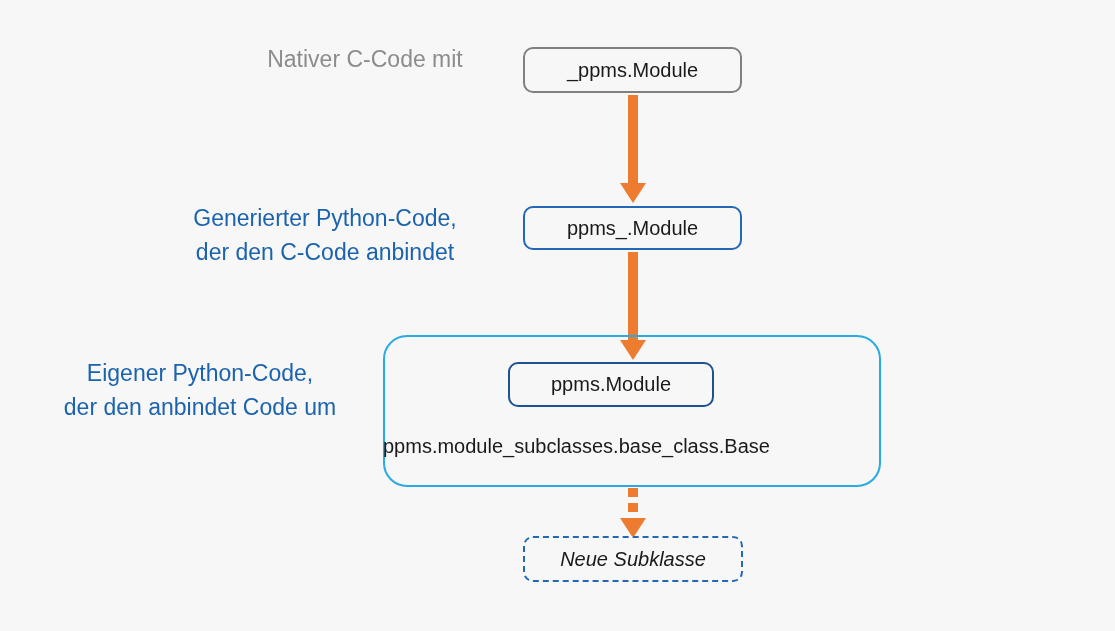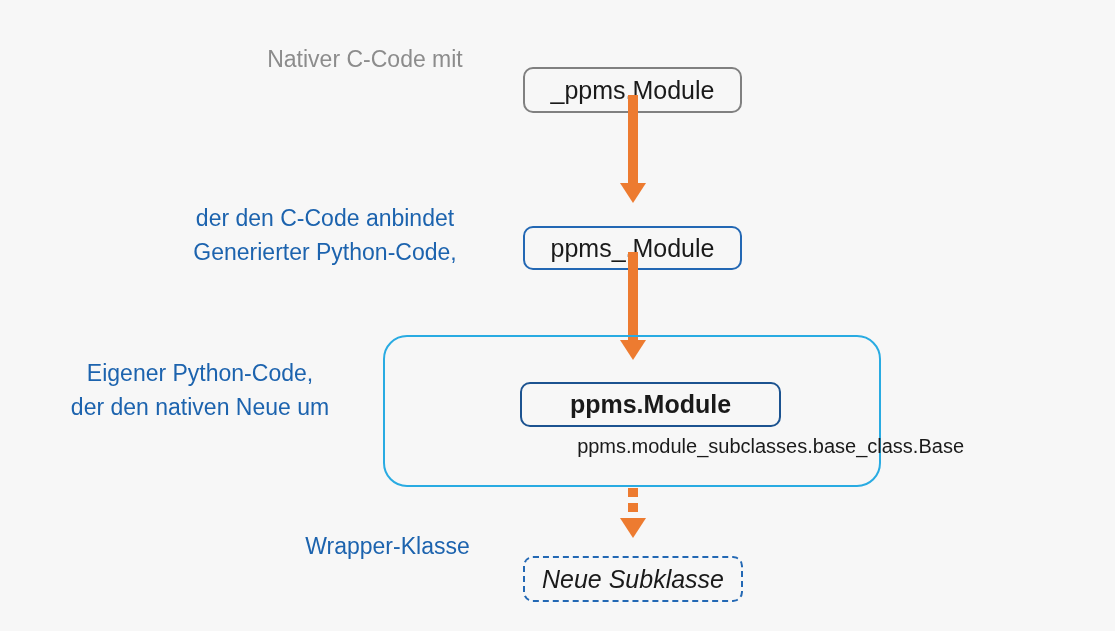--- a/index.html
+++ b/index.html
@@ -23,43 +23,42 @@
   .label .line { display: block; }
   .label.gray  { color: var(--gray_text, #8c8c8c); }
   .label.blue  { color: var(--dark_blue_text, #1c63ae); }
   .label.cyan  { color: var(--cyan, #29abe2); }
   .node {
     position: absolute;
     display: flex;
     align-items: center;
     justify-content: center;
     border-radius: 10px;
-    font-size: 25px;
+    font-size: 20px;
     color: var(--box_text, #1a1a1a);
     background: var(--background, #f7f7f7);
     box-sizing: border-box;
-    margin-top: 20px;
   }
   .node.gray-border   { border: 2px solid var(--gray_border, #808080); }
   .node.blue-border   { border: 2px solid var(--medium_blue_border, #2368b4); }
   .node.navy-border   { border: 2px solid var(--navy_border, #1c5390); }
   .node.dashed-border { border: 2px dashed var(--medium_blue_border, #2368b4); }
   .container-box {
     position: absolute;
     left: 383px; top: 335px;
     width: 498px; height: 152px;
     border: 2px solid var(--cyan, #29abe2);
     border-radius: 24px;
     box-sizing: border-box;
   }
   .base-class-text {
     position: absolute;
     left: 383px; top: 435px;
     width: 581px;
-    text-align: right;
+    text-align: left;
     font-size: 20px;
     color: var(--box_text, #1a1a1a);
   }
   .arrow {
     position: absolute;
     width: 26px;
   }
   .arrow .shaft {
     position: absolute;
     left: 8px; top: 0;
@@ -93,54 +92,53 @@
   <div class="node gray-border" style="left:523px; top:47px; width:219px; height:46px;">
     <span>_ppms.Module</span>
   </div>
 
   <div class="arrow" style="left:620px; top:95px; height:108px;">
     <div class="shaft"></div>
     <div class="head" style="top:88px;"></div>
   </div>
 
   <div class="label blue" style="left:170px; top:201px; width:310px;">
+    <span class="line">Generierter Python-Code,</span>
     <span class="line">der den C-Code anbindet</span>
-    <span class="line">Generierter Python-Code,</span>
   </div>
 
   <div class="node blue-border" style="left:523px; top:206px; width:219px; height:44px;">
     <span>ppms_.Module</span>
   </div>
 
   <div class="arrow" style="left:620px; top:252px; height:108px;">
     <div class="shaft"></div>
     <div class="head" style="top:88px;"></div>
   </div>
 
   <div class="label blue" style="left:25px; top:356px; width:350px;">
     <span class="line">Eigener Python-Code,</span>
-    <span class="line">der den nativen Neue um</span>
+    <span class="line">der den anbindet Code um</span>
   </div>
 
   <div class="container-box"></div>
 
-  <div class="node navy-border" style="left:520px; top:362px; width:261px; height:45px;font-weight:bold;">
+  <div class="node navy-border" style="left:508px; top:362px; width:206px; height:45px;">
     <span>ppms.Module</span>
   </div>
 
   <div class="base-class-text">ppms.module_subclasses.base_class.Base</div>
 
 
   <div class="arrow" style="left:620px; top:488px; height:50px;">
     <div class="dash" style="top:0;"></div>
     <div class="dash" style="top:15px;"></div>
     <div class="head" style="top:30px;"></div>
   </div>
 
   <div class="label blue" style="left:280px; top:529px; width:215px;">
-    <span class="line">Wrapper-Klasse</span>
   </div>
 
   <div class="node dashed-border" style="left:523px; top:536px; width:220px; height:46px;font-style:italic;">
     <span>Neue Subklasse</span>
   </div>
 
 </div>
 
 </body></html>

